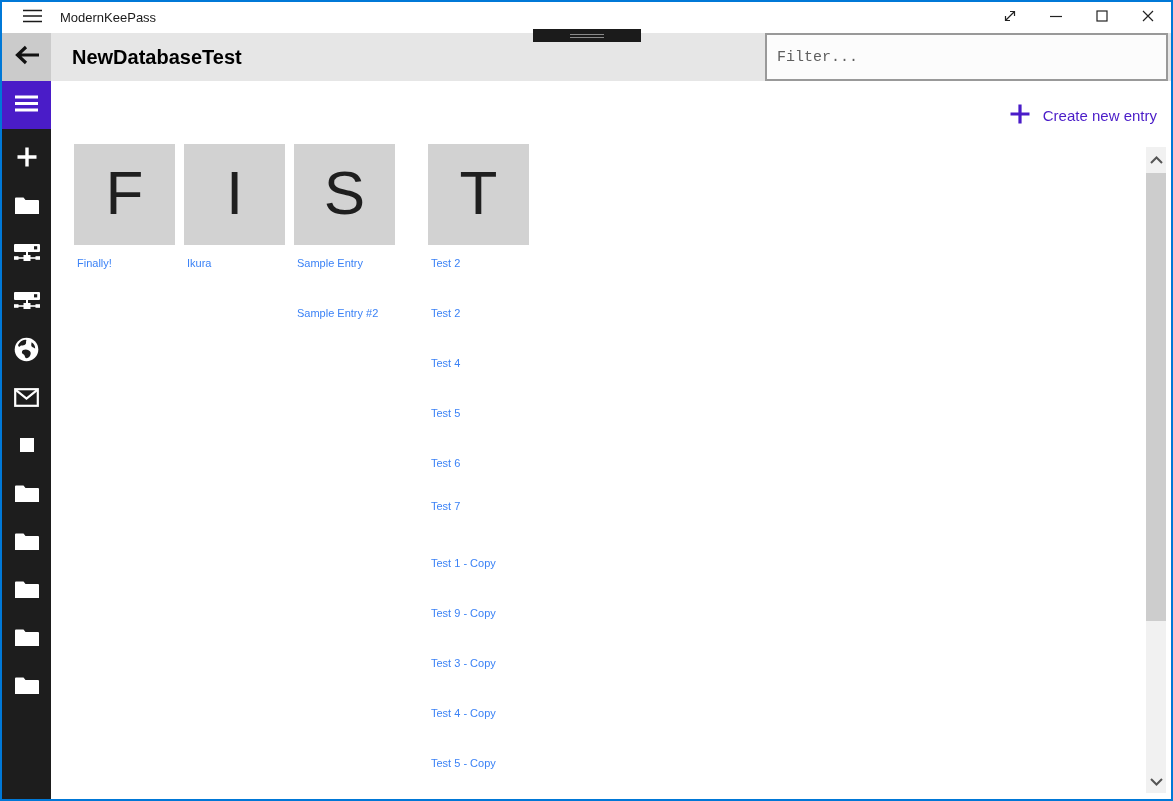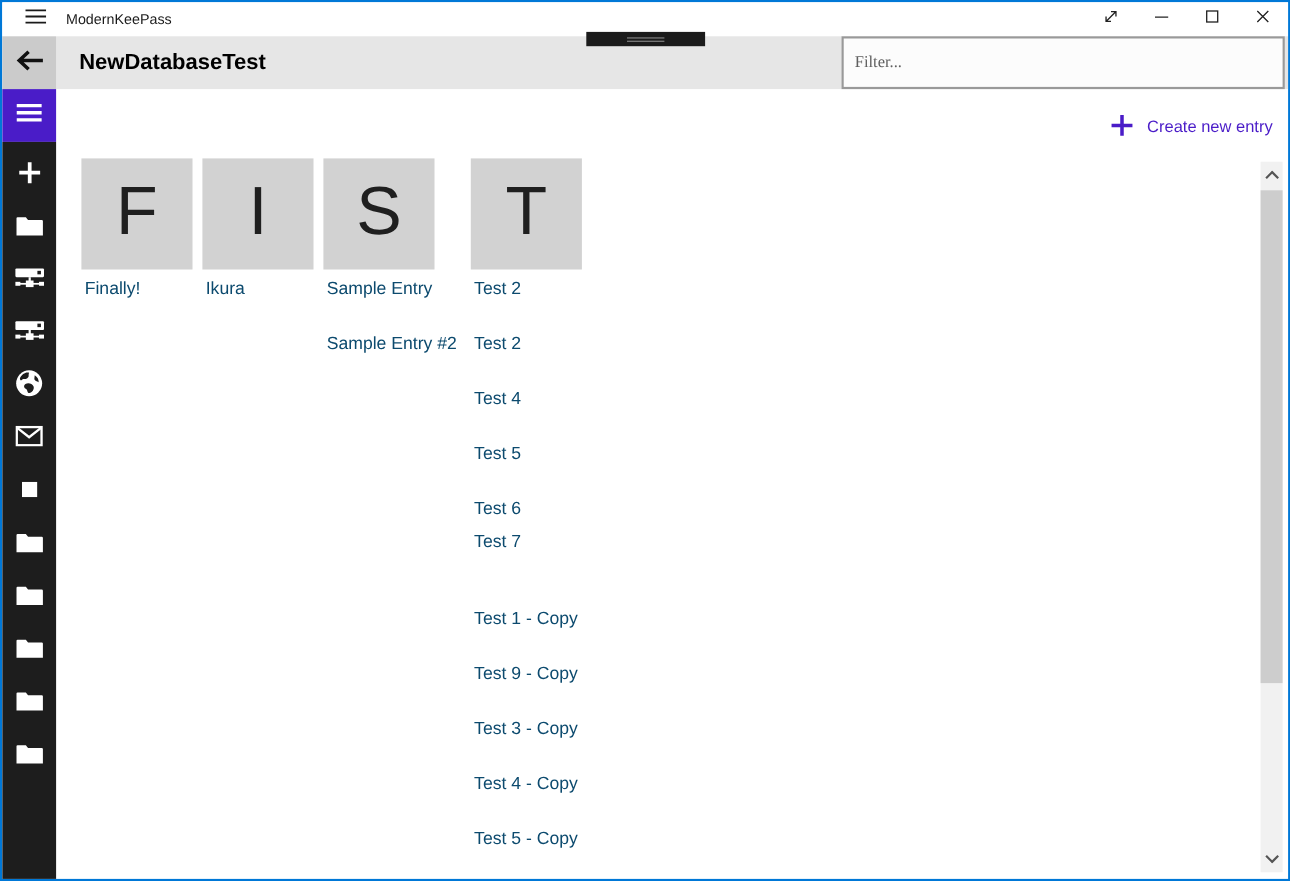--- a/index.html
+++ b/index.html
@@ -18,37 +18,37 @@
   .tb-controls{position:absolute; right:0; top:0; height:31px; display:flex;}
   .tb-btn{width:46px; height:31px; display:flex; align-items:center; justify-content:center; background:transparent;}
 
   
   .dragbar{position:absolute; left:531px; top:27px; width:108px; height:13px; background:var(--dragbar); z-index:30; display:flex; flex-direction:column; align-items:center; justify-content:center; gap:2px;}
   .dragbar i{display:block; width:34px; height:1px; background:#8a8a8a;}
 
   
   .header{position:absolute; left:49px; top:31px; right:0; height:48px; background:var(--header-bg);}
   .page-title{position:absolute; left:21px; top:0; height:48px; display:flex; align-items:center; font-size:20px; font-weight:600; color:#000000; white-space:nowrap;}
-  .filter{position:absolute; top:0; left:714px; width:403px; height:48px; border:2px solid #999; background:#FCFCFC; font-family:Liberation Serif, serif; font-size:15px; color:#ef4444; padding:0 10px; outline:none;}
+  .filter{position:absolute; top:0; left:714px; width:403px; height:48px; border:2px solid #999; background:#FCFCFC; font-family:Liberation Mono, monospace; font-size:15px; color:#ef4444; padding:0 10px; outline:none;}
   .filter::placeholder{color:#5f5f5f; opacity:1;}
   .back-btn{position:absolute; left:0; top:31px; width:49px; height:48px; background:var(--back-bg); display:flex; align-items:center; justify-content:center;}
 
   
   .nav-toggle{position:absolute; left:0; top:79px; width:49px; height:48px; background:var(--accent); display:flex; align-items:center; justify-content:center;}
   .sidebar{position:absolute; left:0; top:127px; bottom:0; width:49px; background:var(--sidebar-bg); padding-top:6px;}
   .side-item{width:49px; height:48px; display:flex; align-items:center; justify-content:center;}
 
   
   .create-btn{position:absolute; top:97px; right:14px; height:32px; display:flex; align-items:center; gap:12px; background:transparent; border:none; cursor:pointer;}
   .create-btn .lbl{color:var(--accent); font-size:15px; font-family:"Liberation Sans",sans-serif; white-space:nowrap;}
   .entry-grid{position:absolute; left:0; top:0; width:100%; height:100%;}
   .entry-column{position:absolute; top:142px; width:140px;}
   .tile{width:101px; height:101px; background:var(--tile-bg); display:flex; align-items:center; justify-content:center;}
   .tile-letter{font-size:62px; font-weight:200; color:#1f1f1f; line-height:1; transform:translateY(-2px);}
-  .entry-label{position:absolute; left:3px; height:20px; line-height:20px; font-size:16px; color:#0c4a6e; white-space:nowrap;}
+  .entry-label{position:absolute; left:3px; height:20px; line-height:20px; font-size:11px; color:#3b82f6; white-space:nowrap;}
 
   
   .scrollbar{position:absolute; left:1144px; top:145px; width:20px; height:646px; background:var(--track);}
   .scroll-up{position:absolute; top:4px; left:0; width:20px; height:16px; display:flex; align-items:center; justify-content:center;}
   .scroll-down{position:absolute; bottom:4px; left:0; width:20px; height:16px; display:flex; align-items:center; justify-content:center;}
   .scroll-thumb{position:absolute; top:26px; left:0; width:20px; height:448px; background:var(--thumb);}
 </style>
 </head>
 <body>
 
@@ -229,21 +229,21 @@
       </div>
       <div class="entry-column" style="left: 426px;">
         <div class="tile">
           <span class="tile-letter">T</span>
         </div>
         <div class="entry-label" style="top: 109px;">Test 2</div>
         <div class="entry-label" style="top: 159px;">Test 2</div>
         <div class="entry-label" style="top: 209px;">Test 4</div>
         <div class="entry-label" style="top: 259px;">Test 5</div>
         <div class="entry-label" style="top: 309px;">Test 6</div>
-        <div class="entry-label" style="top: 339px;">Test 7</div>
+        <div class="entry-label" style="top: 352px;">Test 7</div>
         <div class="entry-label" style="top: 409px;">Test 1 - Copy</div>
         <div class="entry-label" style="top: 459px;">Test 9 - Copy</div>
         <div class="entry-label" style="top: 509px;">Test 3 - Copy</div>
         <div class="entry-label" style="top: 559px;">Test 4 - Copy</div>
         <div class="entry-label" style="top: 609px;">Test 5 - Copy</div>
       </div>
     </div>
 
   <div class="scrollbar">
     <div class="scroll-up">

